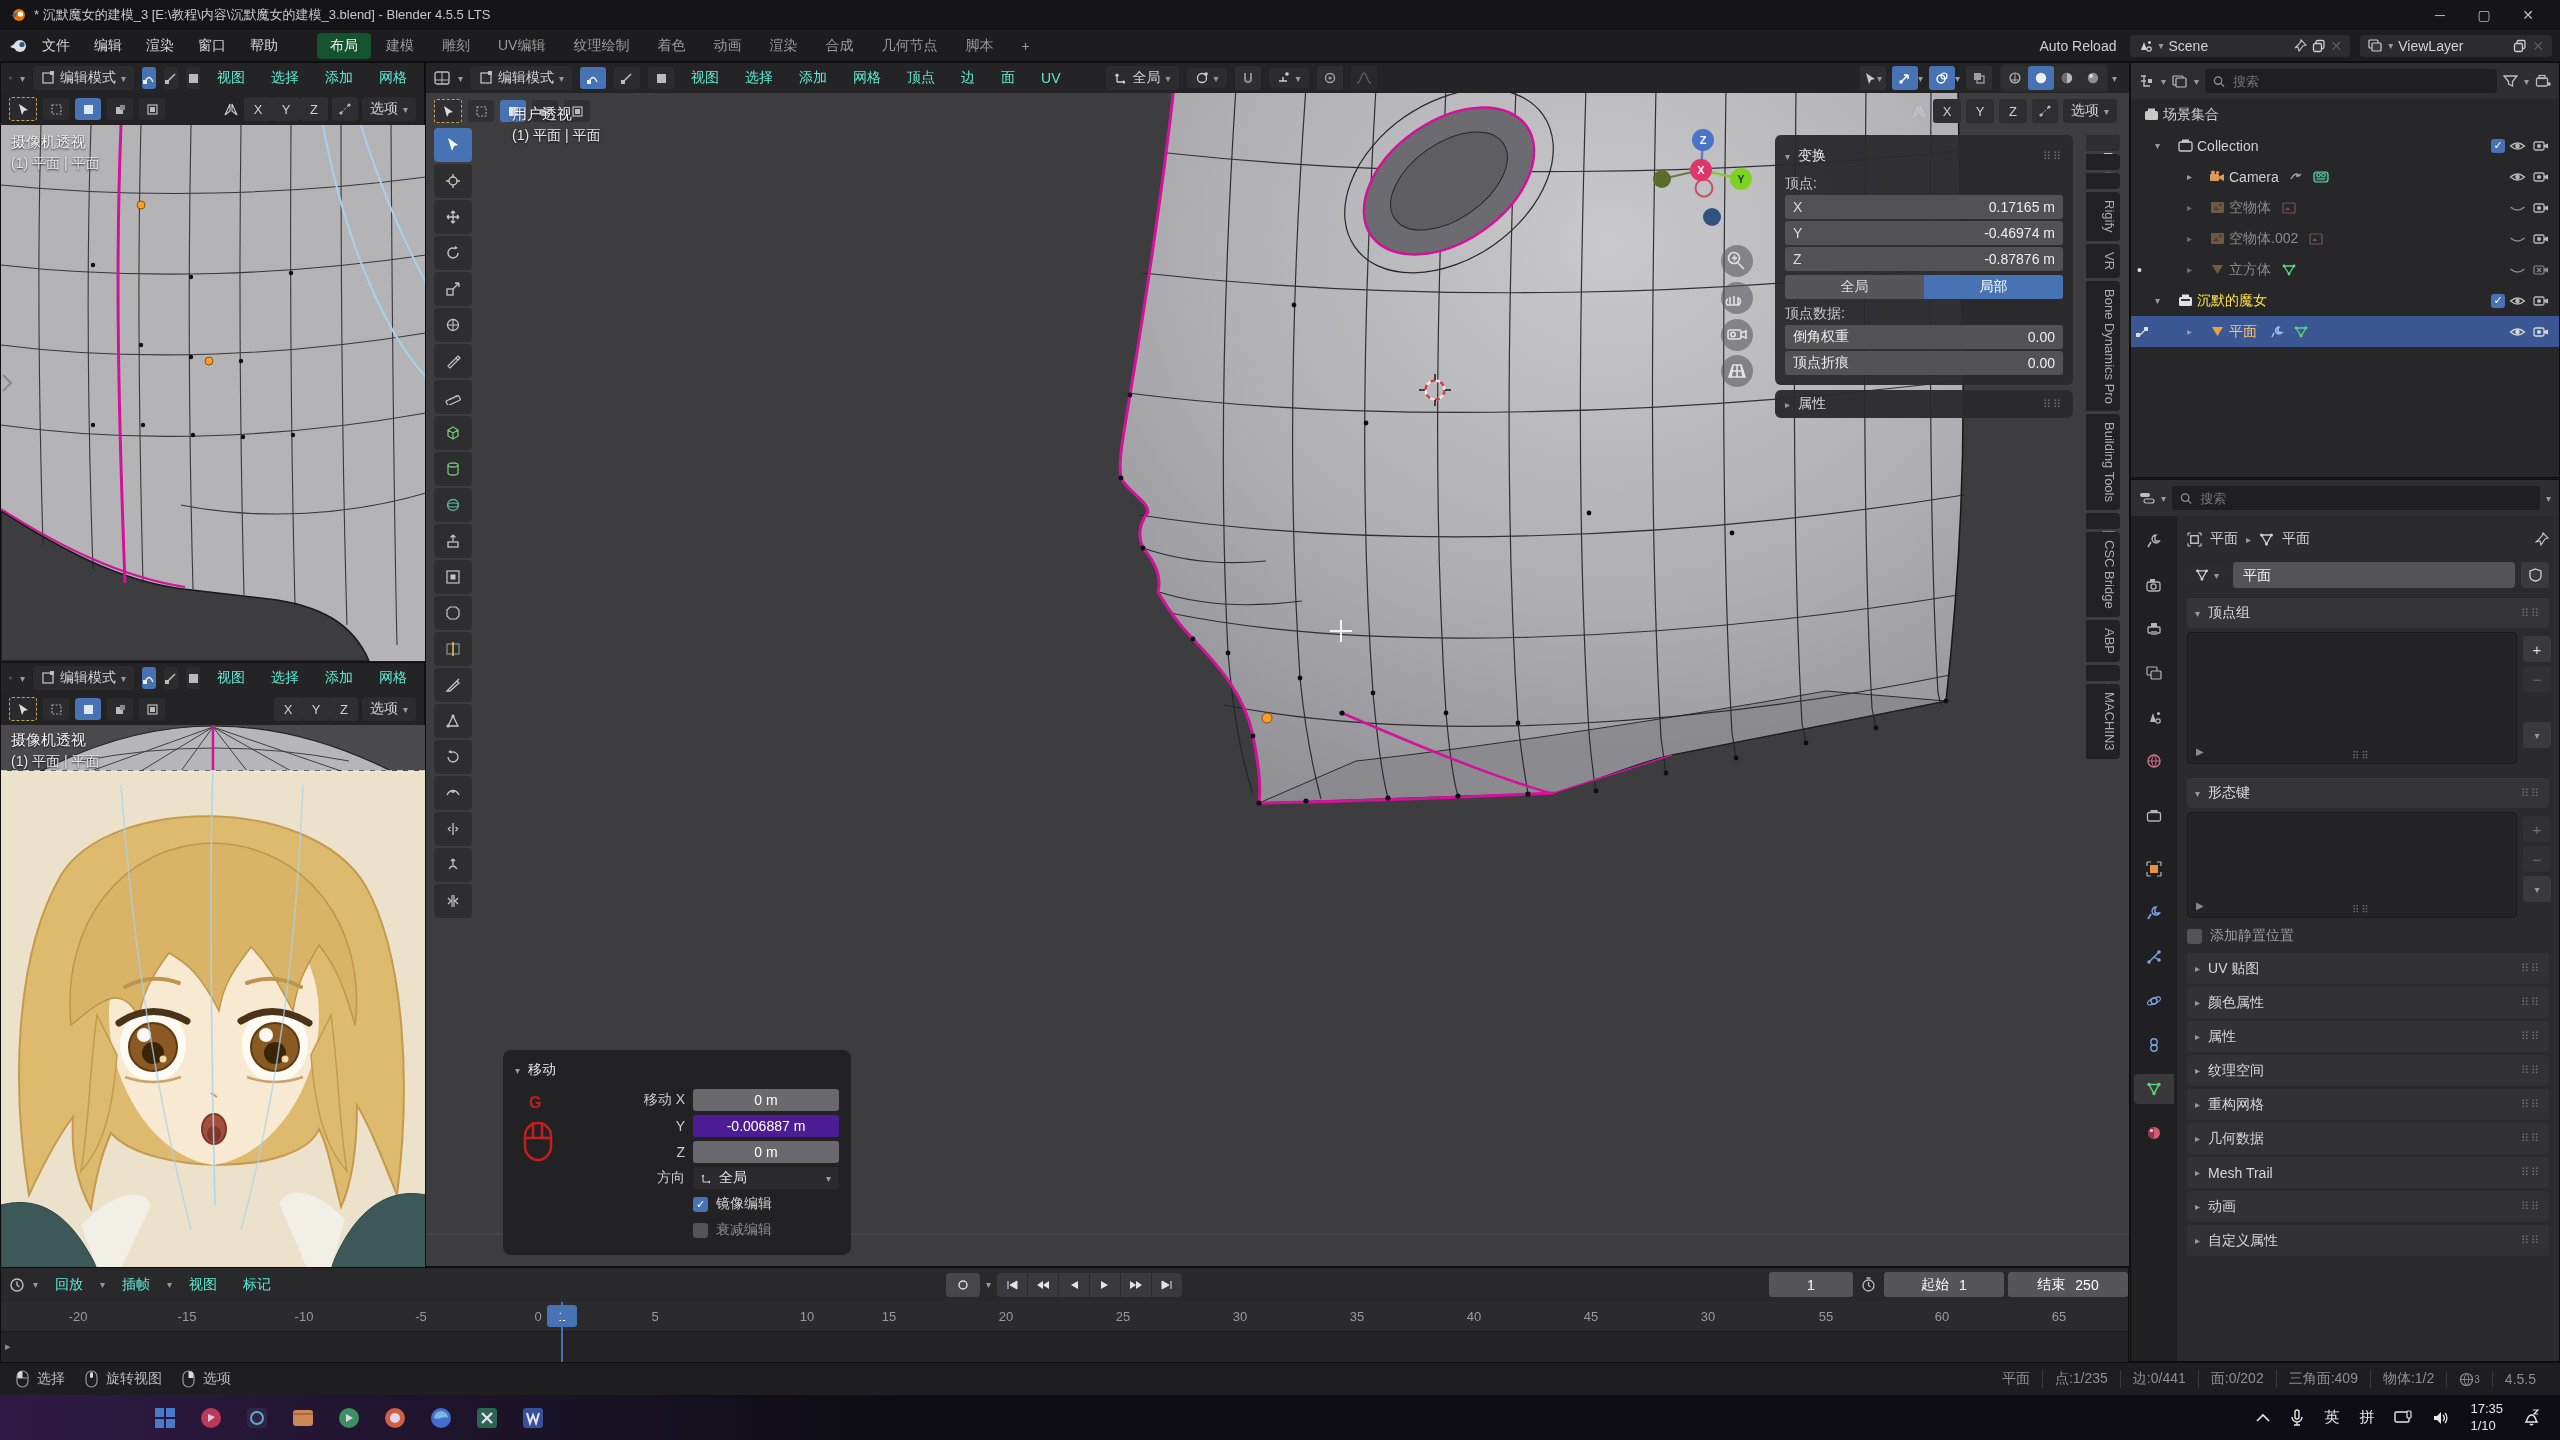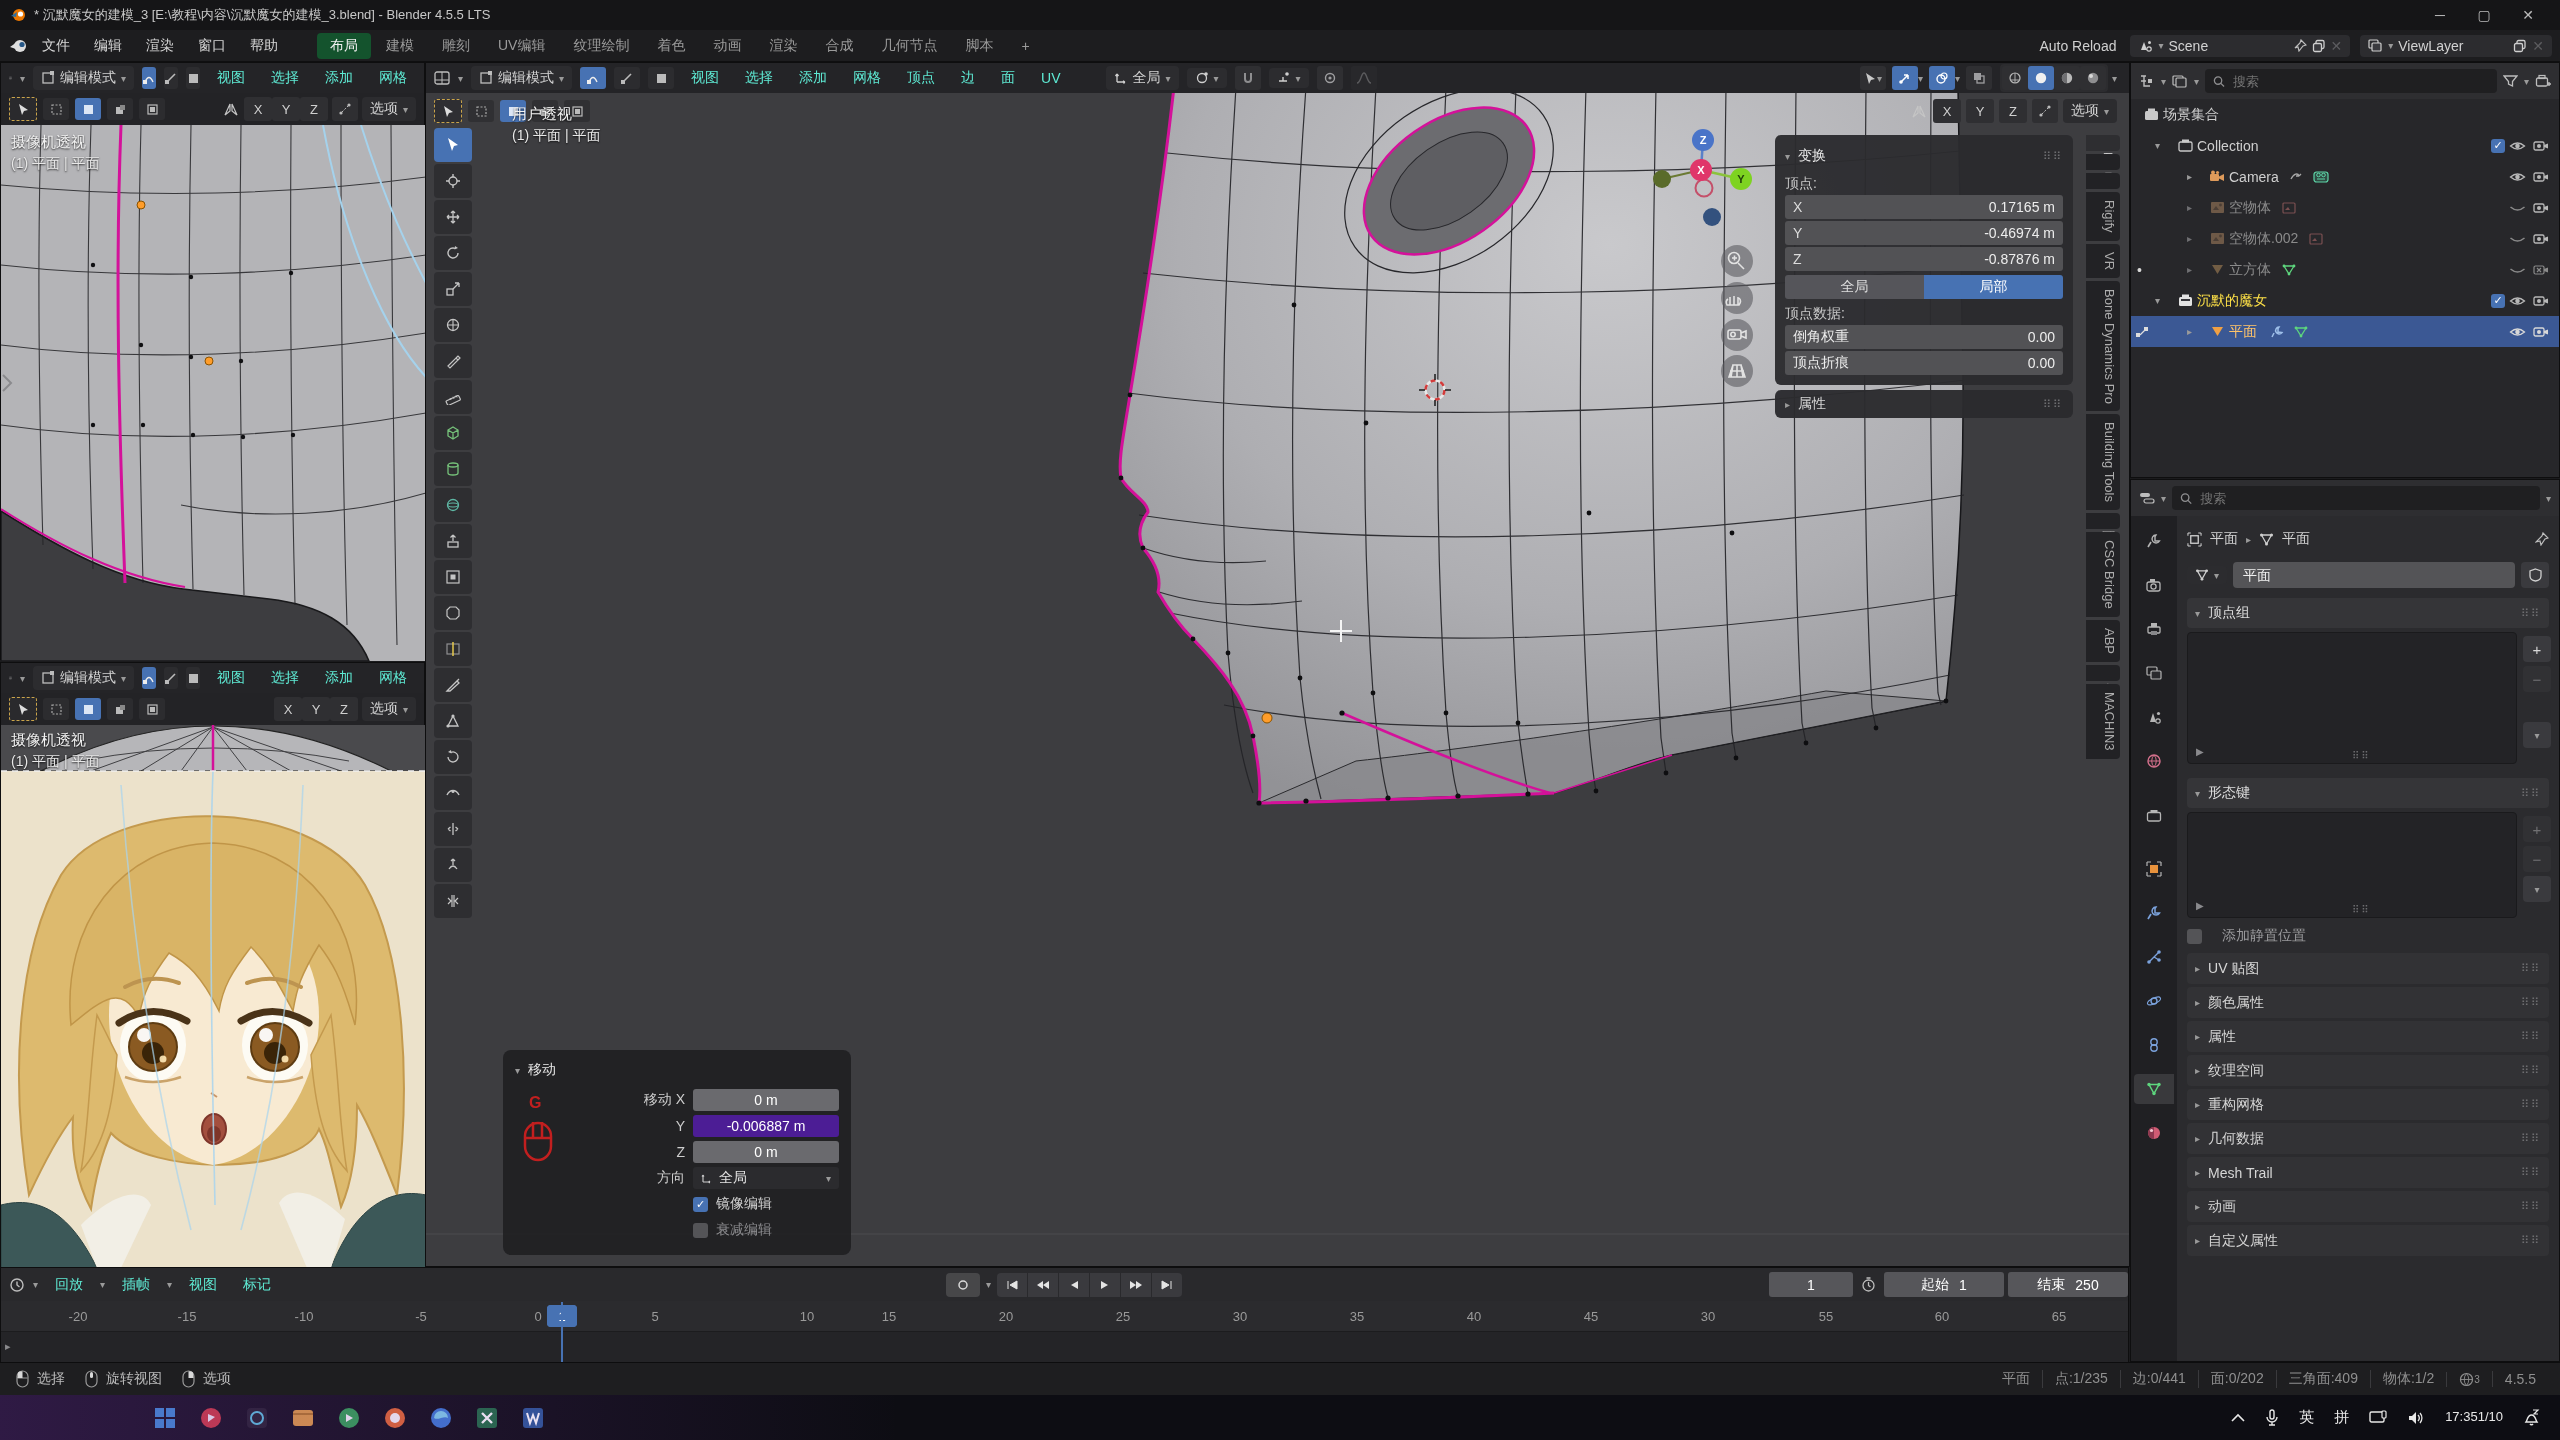--- a/index.html
+++ b/index.html
@@ -1428,21 +1428,21 @@
         <span style="position:absolute;left:50%;bottom:2px;color:#6d6d70;font-size:10px;letter-spacing:2px">⠿⠿</span>
       </div>
       <div class="sidebtns">
         <span class="sqbtn" style="opacity:.4">+</span>
         <span class="sqbtn" style="opacity:.4">−</span>
         <span class="sqbtn">
             <span class="chev">▾</span>
           </span>
       </div>
     </div>
-    <div class="row" style="gap:20px;height:28px;margin-top:4px;color:#9a9a9d">
+    <div class="row" style="gap:8px;height:28px;margin-top:4px;color:#9a9a9d">
       <span class="cbx"></span>
       <span>添加静置位置</span>
     </div>
 
     <div class="collapsed">
         <span class="chev">▸</span>
         <span>UV 贴图</span>
         <span class="grip" style="margin-left:auto;color:#6d6d70;font-size:11px;letter-spacing:2px">⠿⠿</span>
       </div>
     <div class="collapsed">
@@ -1700,21 +1700,21 @@
           <rect x="1" y="2" width="14" height="10" rx="1.5" fill="none" stroke="#e8e8e8" stroke-width="1.4"></rect>
           <rect x="13" y="1" width="4" height="7" rx="1" fill="#0d0d13" stroke="#e8e8e8" stroke-width="1.2"></rect>
         </svg>
       </span>
     <span class="trayitem">
         <svg width="18" height="16" viewBox="0 0 18 16">
           <path d="M2 6 H5 L9 2 V14 L5 10 H2 Z" fill="#e8e8e8"></path>
           <path d="M11 5 a4.5 4.5 0 0 1 0 6 M13 3 a7.5 7.5 0 0 1 0 10" stroke="#e8e8e8" stroke-width="1.3" fill="none"></path>
         </svg>
       </span>
-    <span class="trayitem" style="flex-direction:row;line-height:1.25;font-size:13px;align-items:flex-end">
+    <span class="trayitem" style="flex-direction:column;line-height:1.25;font-size:13px;align-items:flex-start">
       <span>17:35</span>
       <span>1/10</span>
     </span>
     <span class="trayitem">
         <svg width="17" height="18" viewBox="0 0 17 18">
           <path d="M3 13 C4.5 11 4.5 6 8.5 6 C12.5 6 12.5 11 14 13 Z M7 15 a1.8 1.8 0 0 0 3 0" fill="none" stroke="#e8e8e8" stroke-width="1.4"></path>
           <path d="M10 1 h5 l-4 4 h4" fill="none" stroke="#e8e8e8" stroke-width="1.2"></path>
         </svg>
       </span>
   </span>

